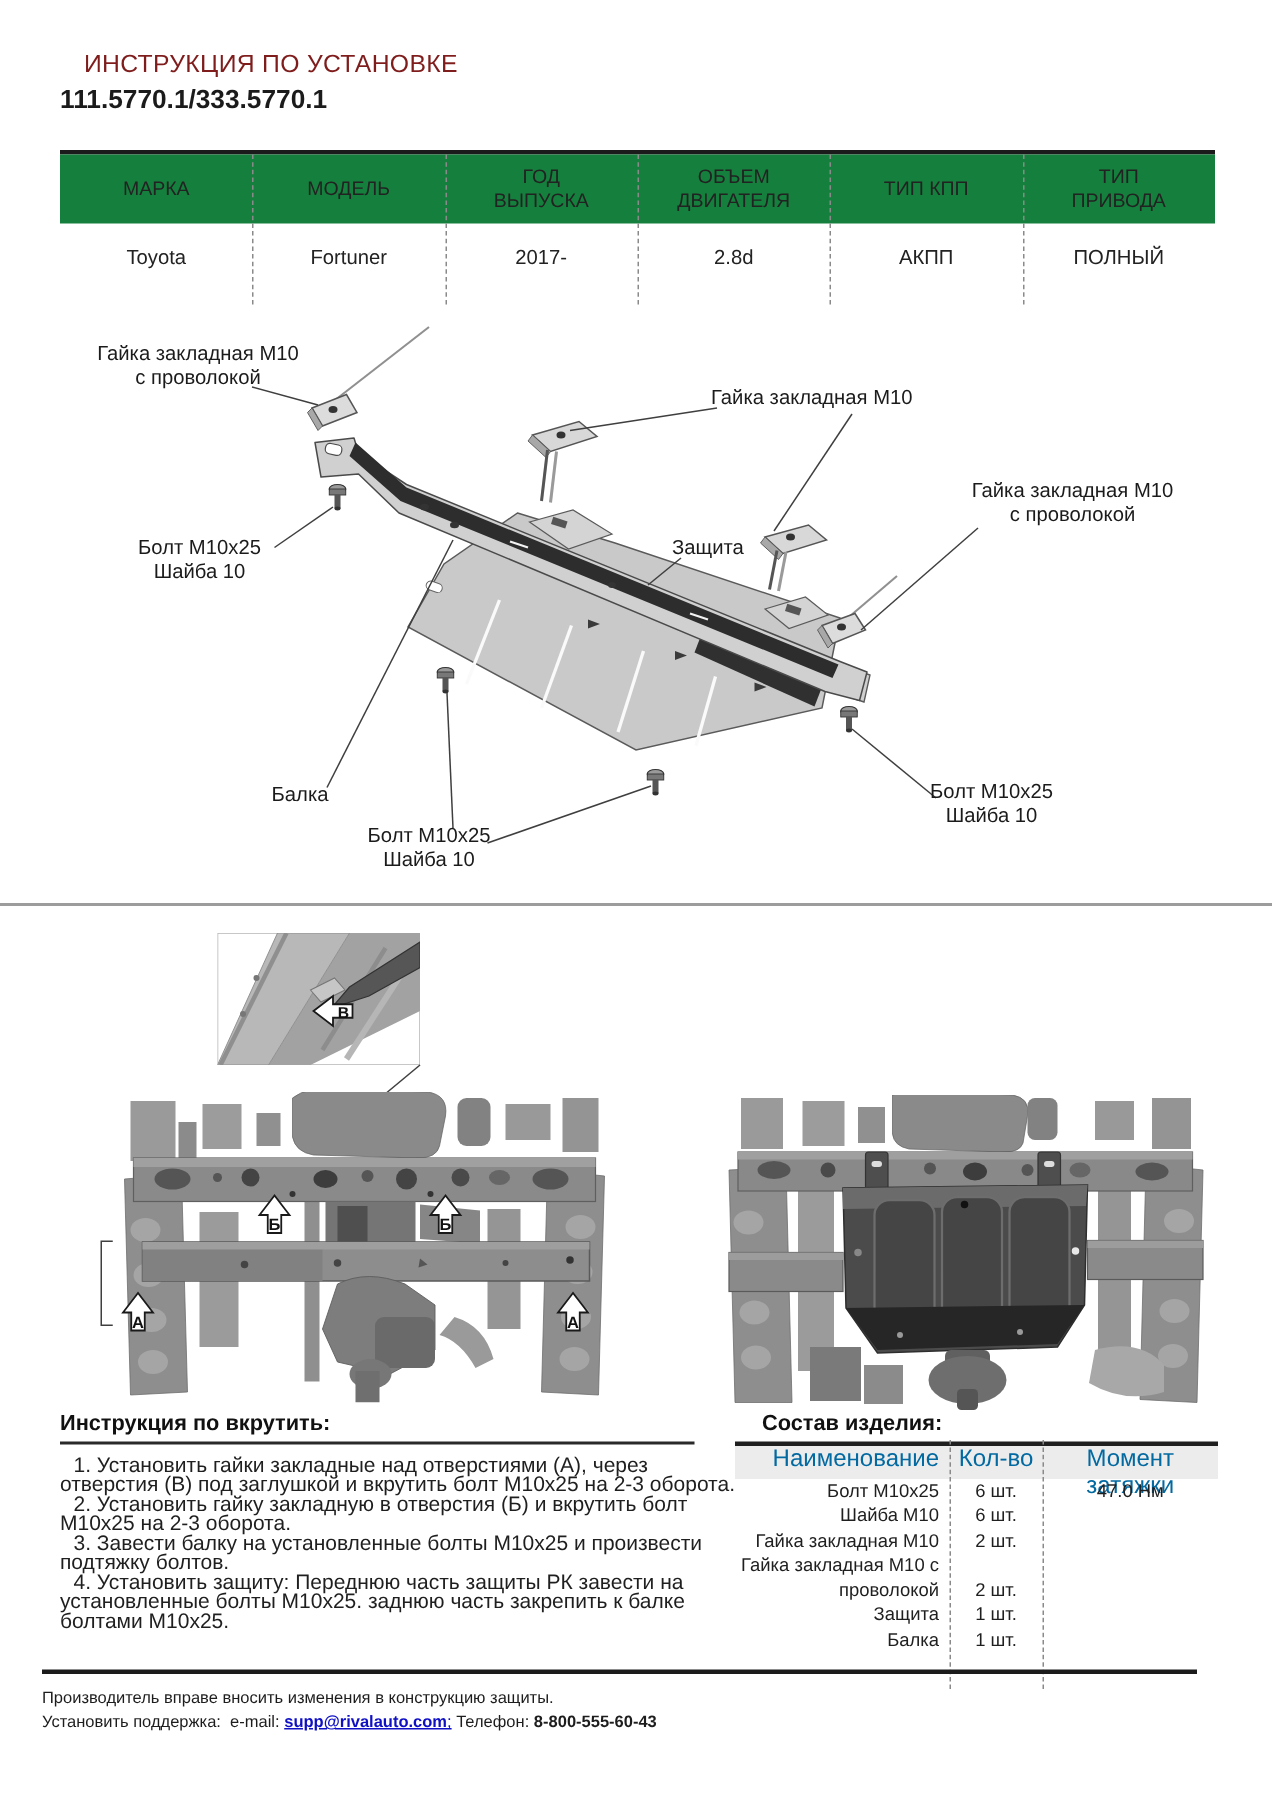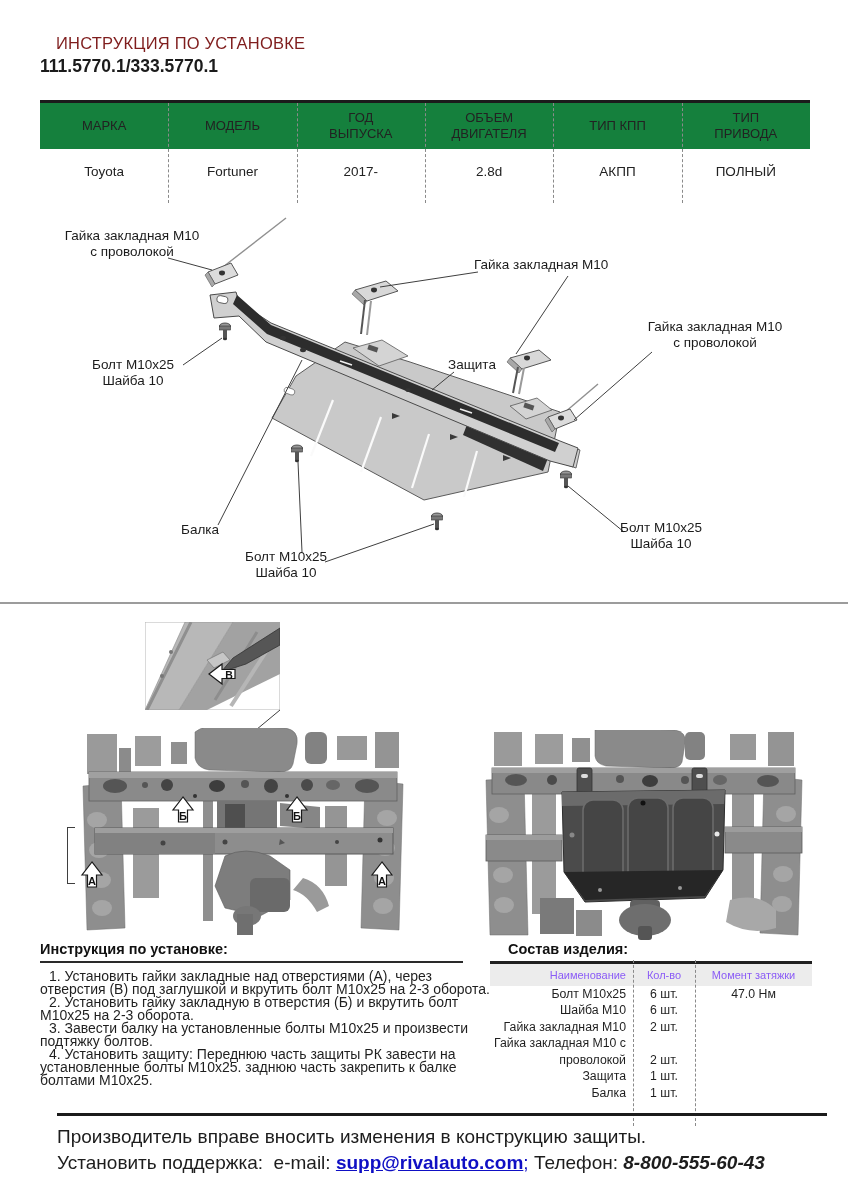--- a/index.html
+++ b/index.html
@@ -26,35 +26,35 @@
   .zoombox{left:67px;top:827px;width:71px;height:55px;border:1.2px solid #3f3f3f;}
   
   .inst{left:40px;top:941px;width:455px;}
   .sec-title{font-weight:bold;font-size:14.5px;color:#111;}
   .inst-rule{width:423px;height:2px;background:#2a2a2a;margin-top:4px;}
   .steps{margin-top:7px;font-size:14px;line-height:13px;color:#1f1f1f;}
   .steps p{margin:0;text-indent:9px;}
   .parts{left:490px;top:941px;width:322px;}
   .parts .sec-title{margin-left:18px;}
   .ptop{height:2.5px;background:#1f1f1f;margin-top:4px;}
-  .phead{display:flex;background:#ececec;height:22px;align-items:center;font-size:11px;color:#8b5cf6;}
+  .phead{display:flex;background:#ececec;height:22px;font-size:16px;color:#0369a1;}
   .pc1{width:143px;text-align:right;padding-right:7px;box-sizing:border-box;}
   .pc2{width:62px;text-align:center;}
   .pc3{flex:1;text-align:center;}
   .prow{display:flex;align-items:flex-end;font-size:12.3px;line-height:16.5px;color:#1f1f1f;}
   .pdash{position:absolute;top:-1px;height:166px;border-left:1.5px dashed #8a8a8a;width:0;}
   
-  .footer{left:57px;top:1113px;width:770px;font-size:19px;color:#1d1d1d;}
+  .footer{left:28px;top:1113px;width:770px;font-size:11px;color:#1d1d1d;}
   .frule{height:3px;background:#1b1b1b;}
   .footer p{margin:0;}
   .f1{margin-top:10px !important;}
   .f2{margin-top:4px !important;}
   .email{color:#0f0fc4;font-weight:bold;text-decoration:underline;}
   .esep{color:#0f0fc4;text-decoration:underline;}
-  .bold{font-weight:bold;font-style:italic;}
+  .bold{font-weight:bold;}
   svg text{font-family:"Liberation Sans",sans-serif;}
 </style>
 </head>
 <body>
 
 <div class="abs doc-type">ИНСТРУКЦИЯ ПО УСТАНОВКЕ</div>
 <div class="abs prod-line">
   <span>111.5770.1/333.5770.1</span>
 </div>
 
@@ -331,21 +331,21 @@
 
   <rect x="150" y="170" width="30" height="26" rx="4" fill="#606060"></rect>
   <ellipse cx="165" cy="190" rx="26" ry="16" fill="#6e6e6e"></ellipse>
   <rect x="158" y="196" width="14" height="14" rx="3" fill="#555"></rect>
   <rect x="60" y="168" width="34" height="36" fill="#7a7a7a"></rect>
   <rect x="96" y="180" width="26" height="26" fill="#8b8b8b"></rect>
   <path d="M250,170 q30,-8 46,10 l0,18 q-26,8 -50,-6 z" fill="#a8a8a8"></path>
 </svg>
 
 <div class="abs inst">
-  <div class="sec-title">Инструкция по установке:</div>
+  <div class="sec-title">Инструкция по вкрутить:</div>
   <div class="inst-rule"></div>
   <div class="steps">
     <p>1. Установить гайки закладные над отверстиями (А), через отверстия (В) под заглушкой и вкрутить болт М10х25 на 2-3 оборота.</p>
     <p>2. Установить гайку закладную в отверстия (Б) и вкрутить болт М10х25 на 2-3 оборота.</p>
     <p>3. Завести балку на установленные болты М10х25 и произвести подтяжку болтов.</p>
     <p>4. Установить защиту: Переднюю часть защиты РК завести на установленные болты М10х25. заднюю часть закрепить к балке болтами М10х25.</p>
   </div>
 </div>
 
 <div class="abs parts">

